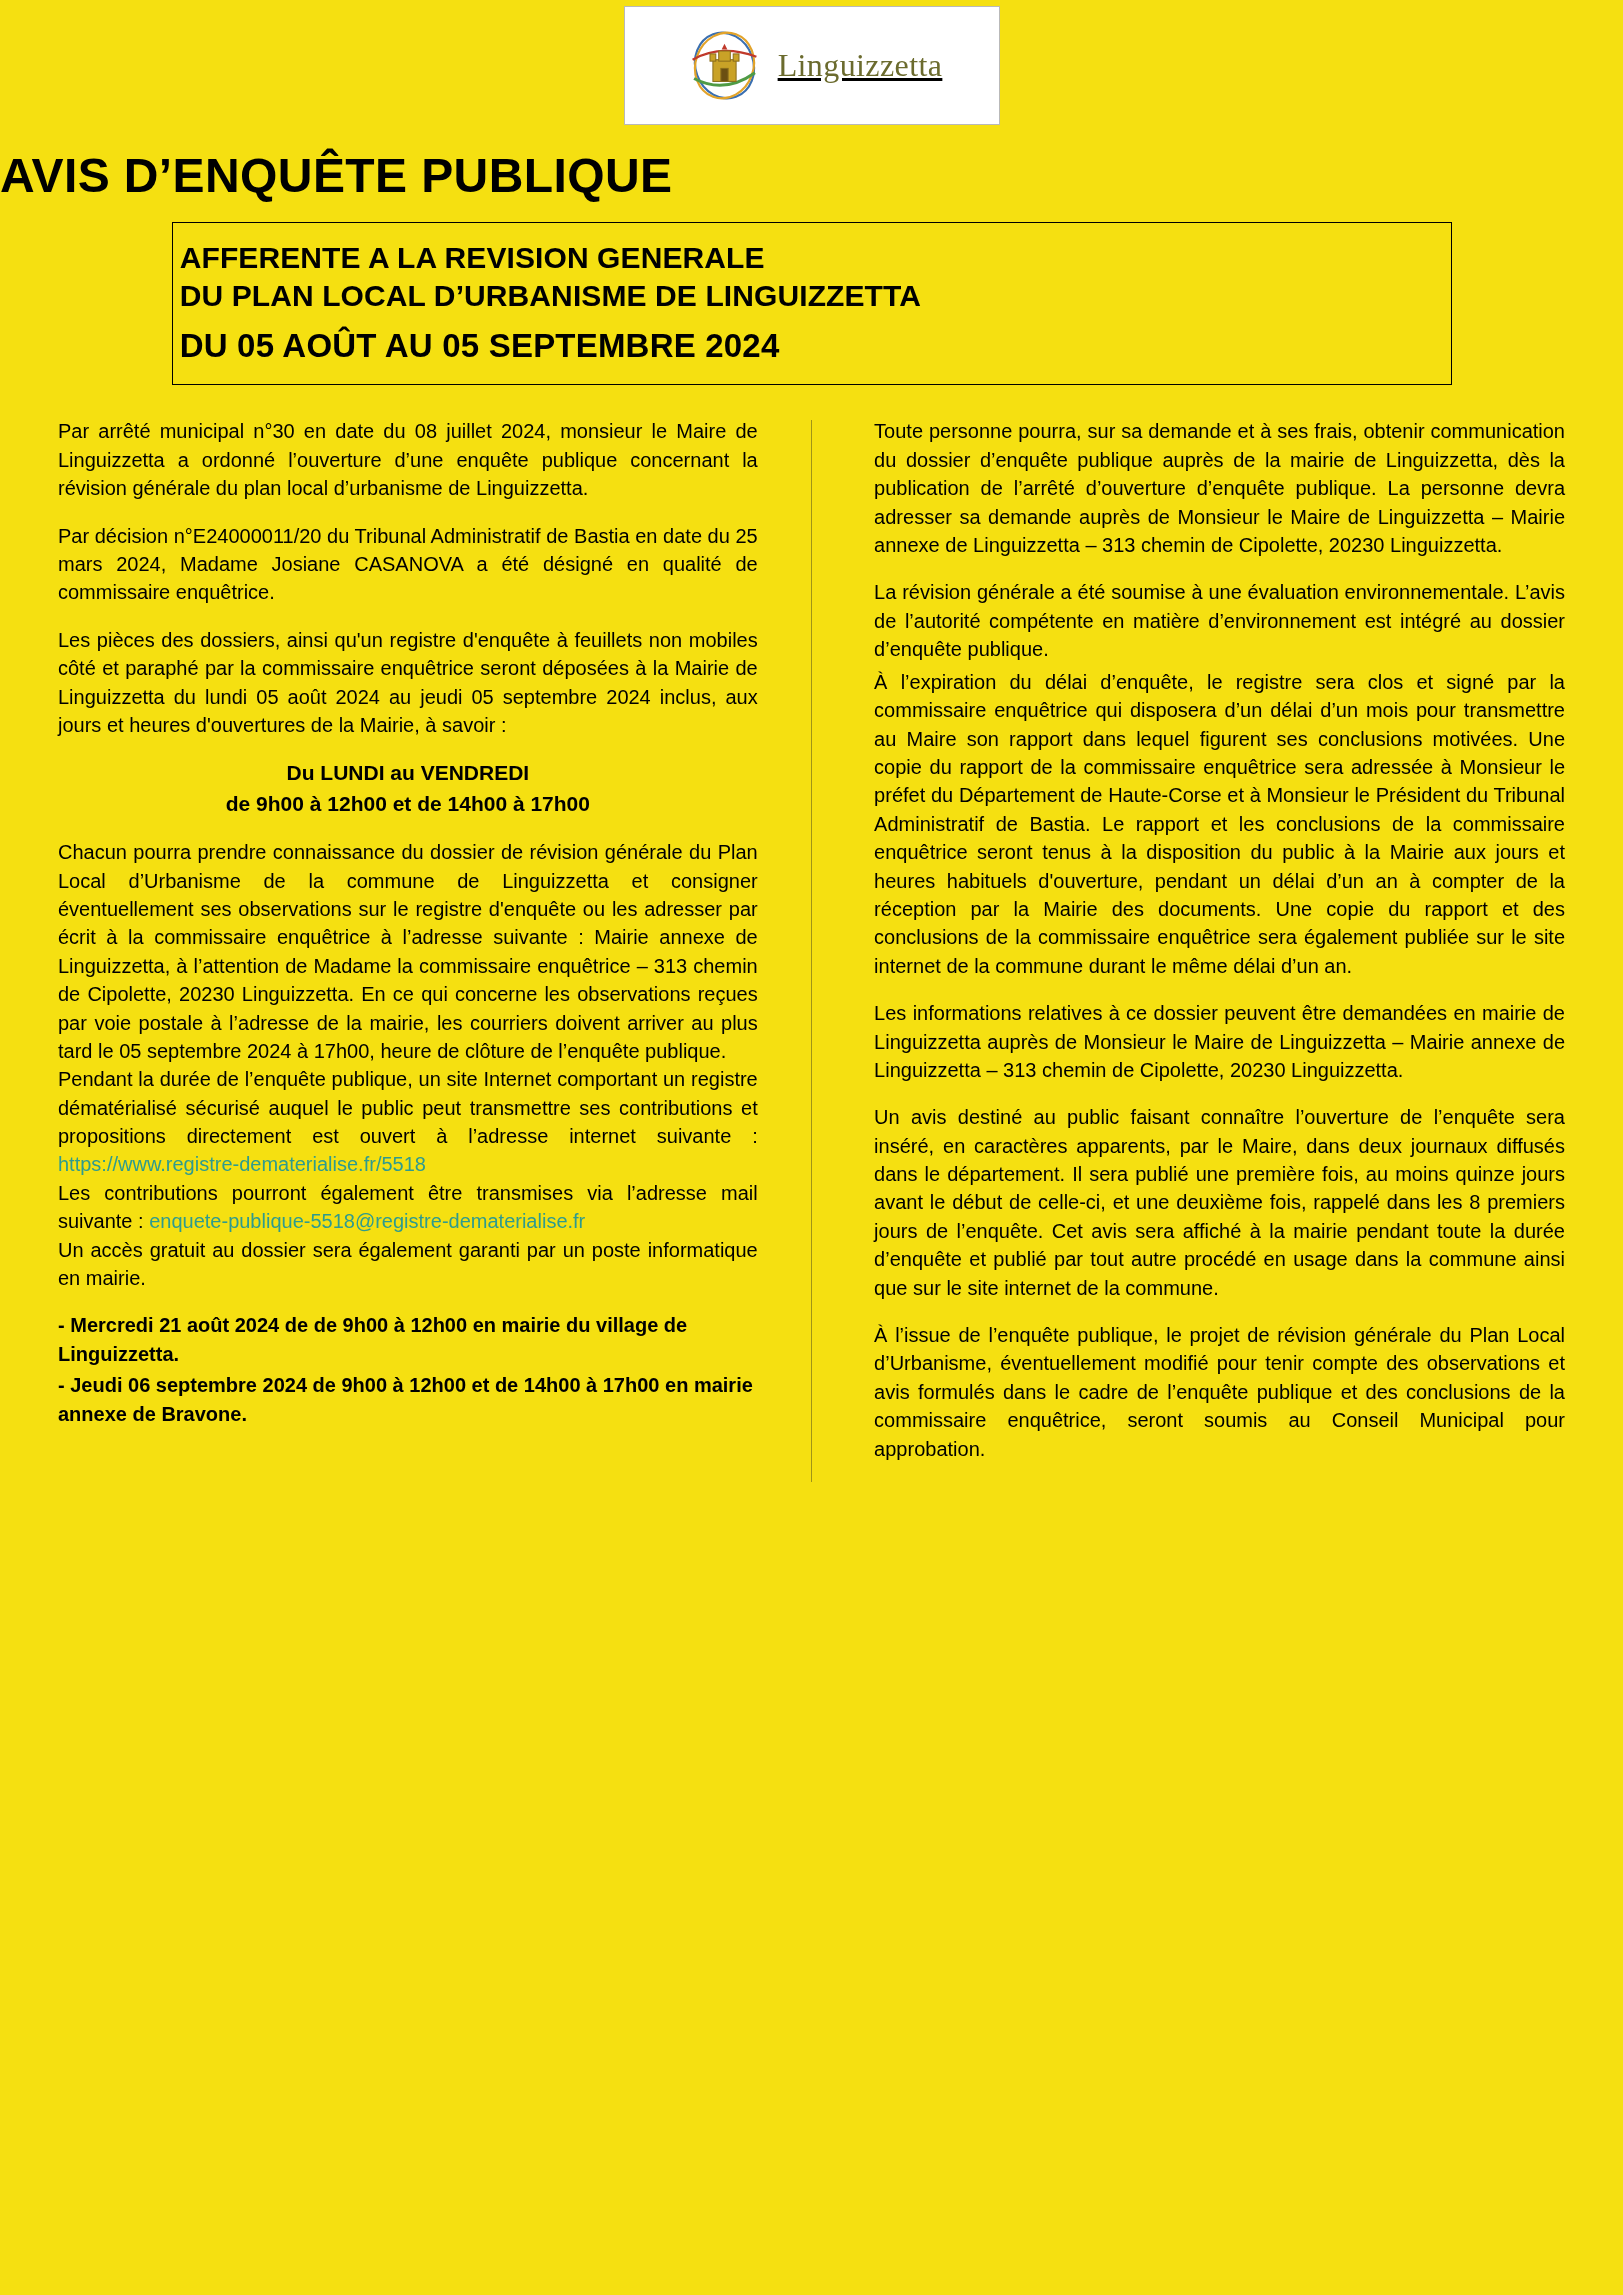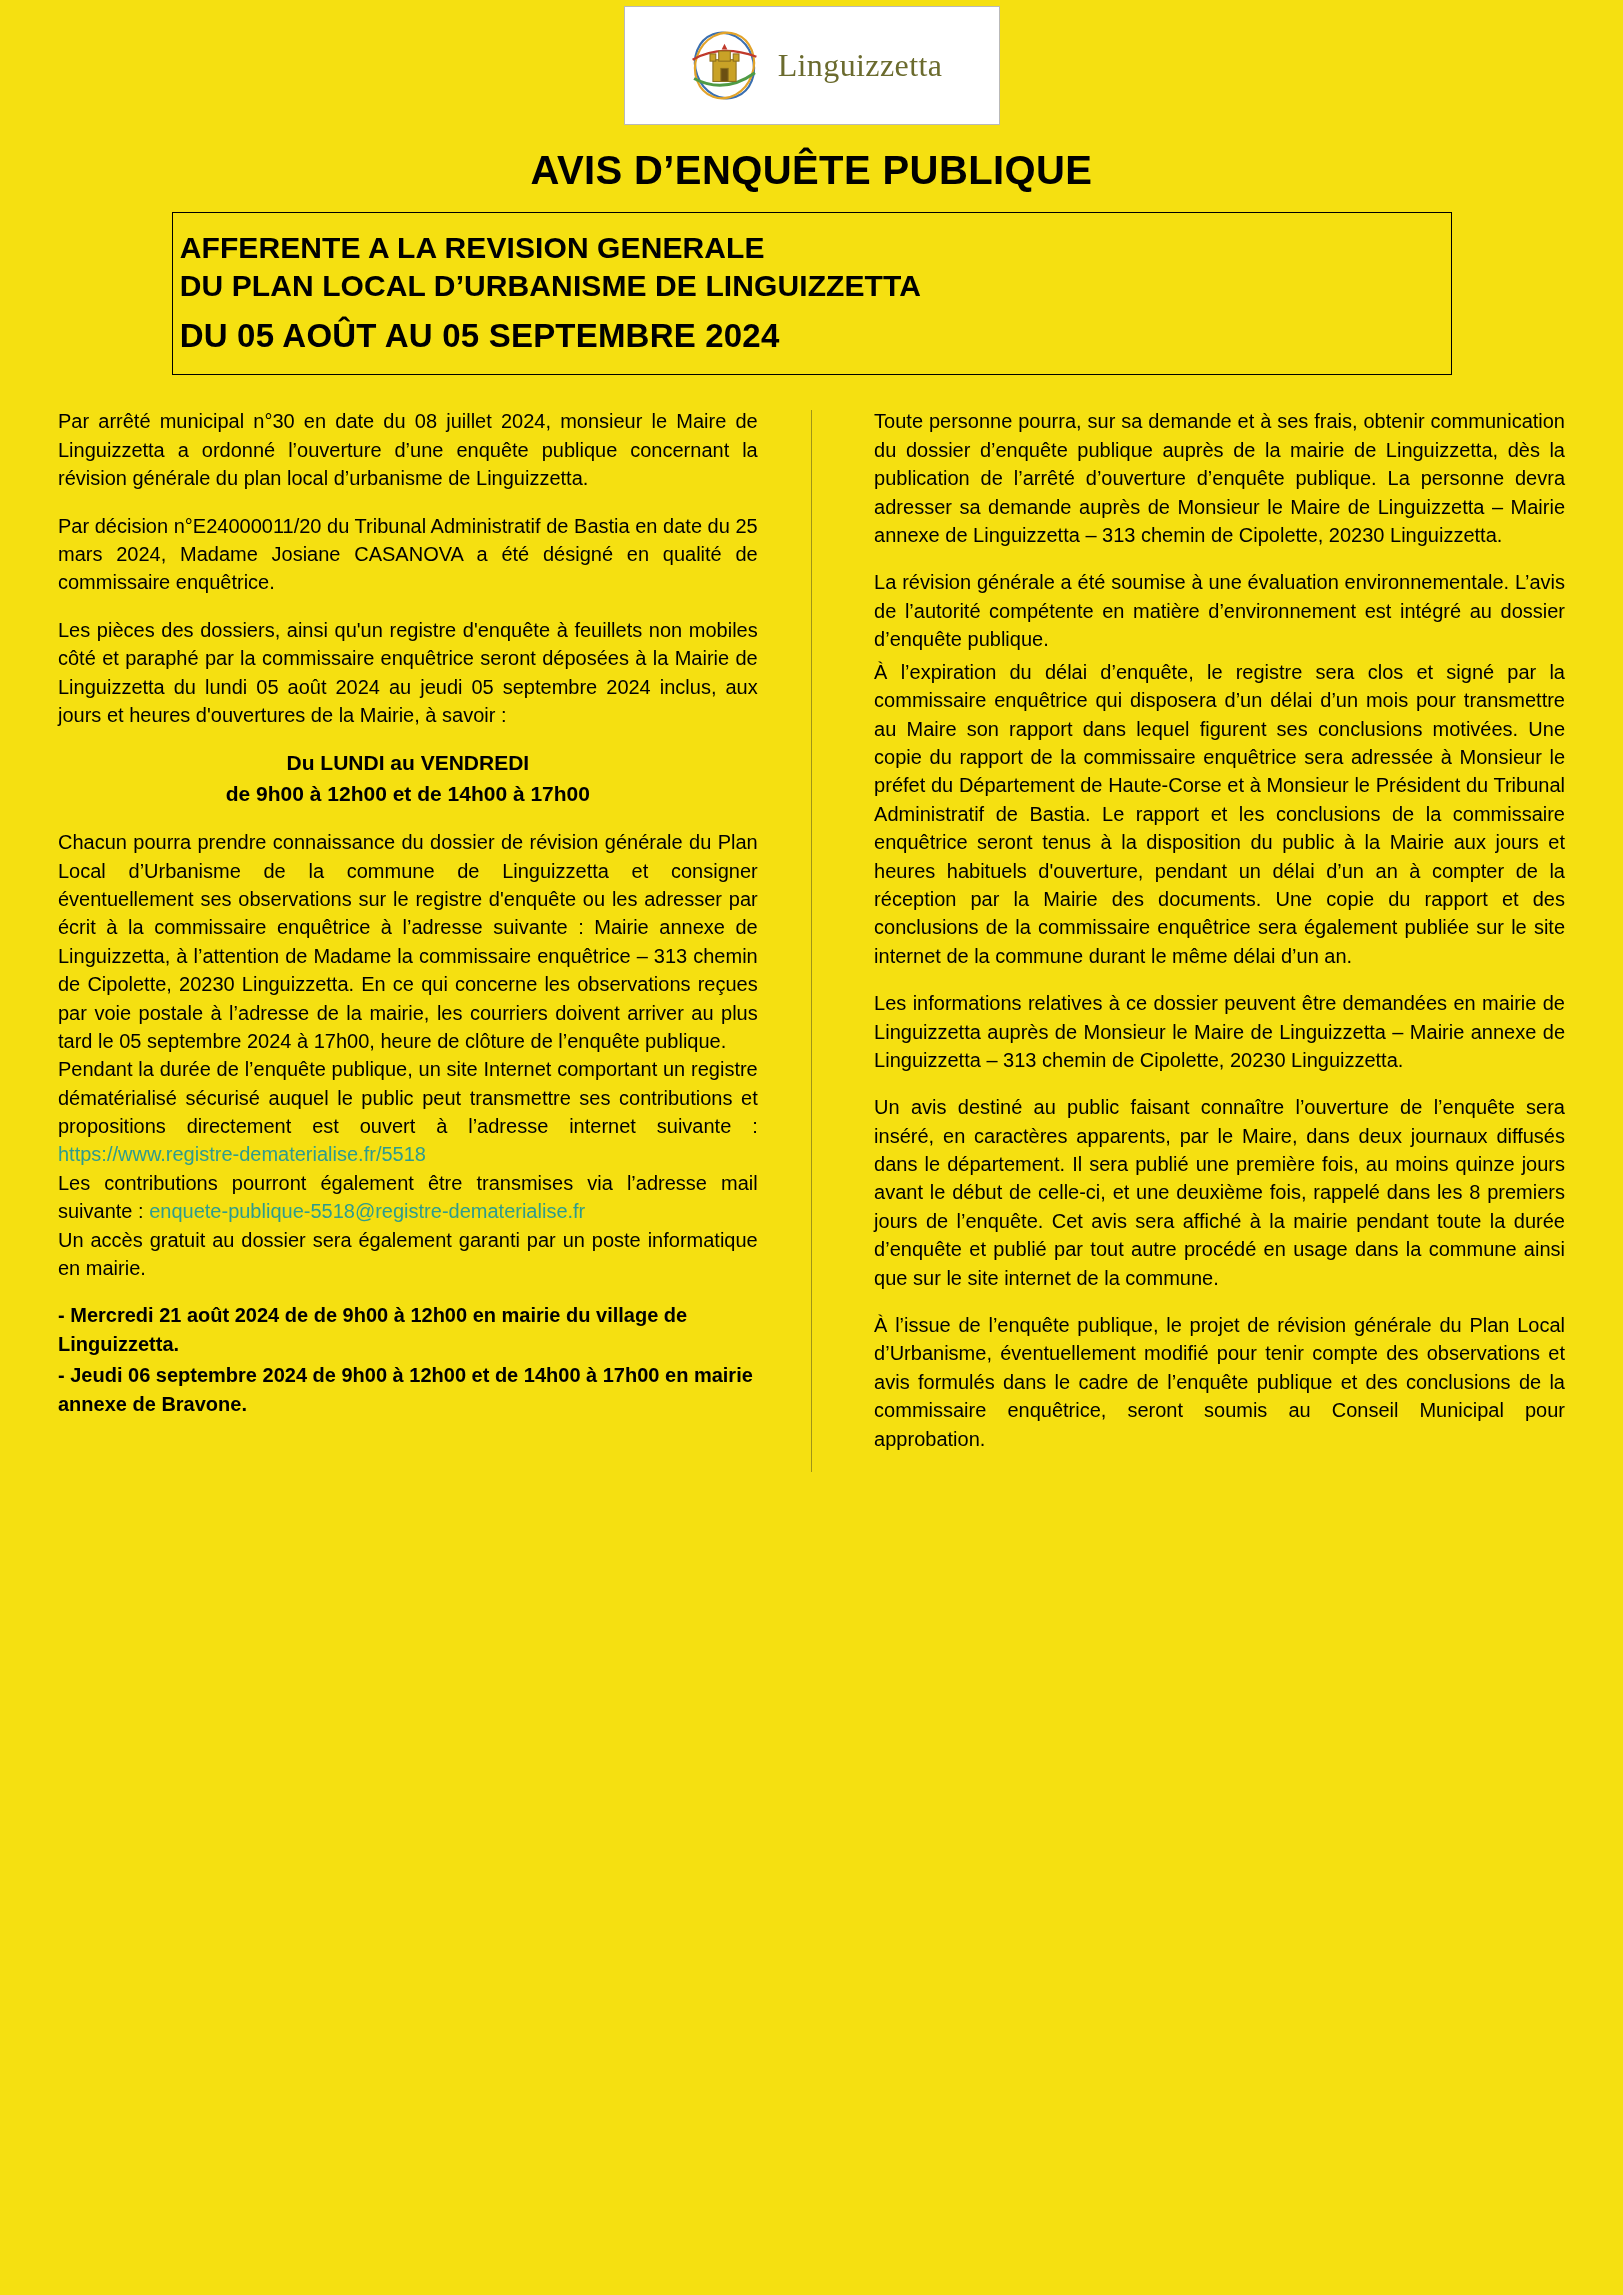--- a/index.html
+++ b/index.html
@@ -27,39 +27,39 @@
     width: 376px;
     margin: 5.8px auto 0 auto;
     background: #ffffff;
     border: 0.7px solid #b9b9b9;
     height: 119px;
     display: flex;
     align-items: center;
     justify-content: center;
     gap: 10px;
     box-sizing: border-box;
+    text-decoration: underline;
   }
   .logo-mark {
     width: 87px;
     height: 87px;
     position: relative;
     flex: 0 0 auto;
   }
   .logo-text {
     font-family: "Liberation Serif", serif;
     font-size: 32px;
     color: #6b6b2e;
     letter-spacing: 0.4px;
     white-space: nowrap;
   }
 
   
   .main-title {
-    text-align: center;
-    font-size: 40px;
+    font-size: 48px;
     font-weight: bold;
     letter-spacing: 0.4px;
     margin: 23px 0 19px 0;
     color: #000;
   }
 
   
   .subtitle-box {
     margin: 0 auto;
     width: 1280px;

